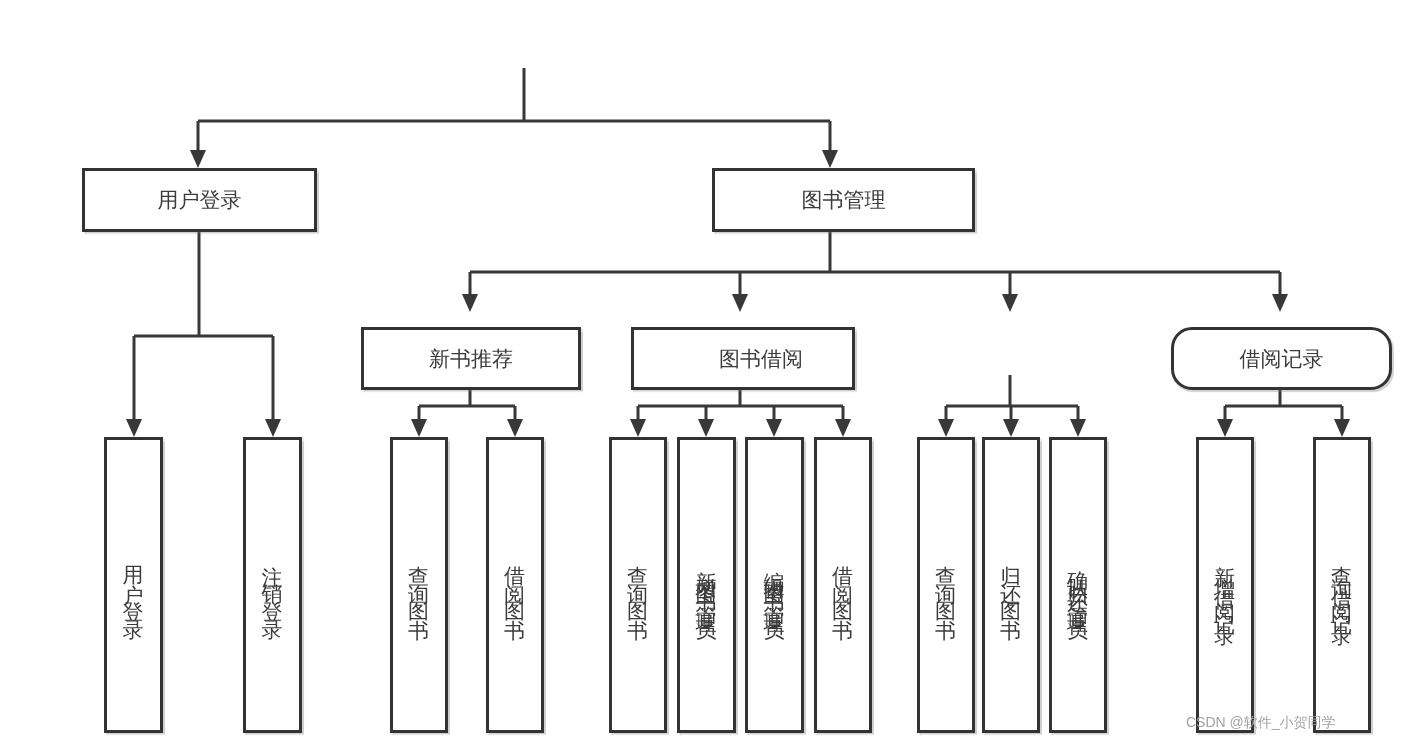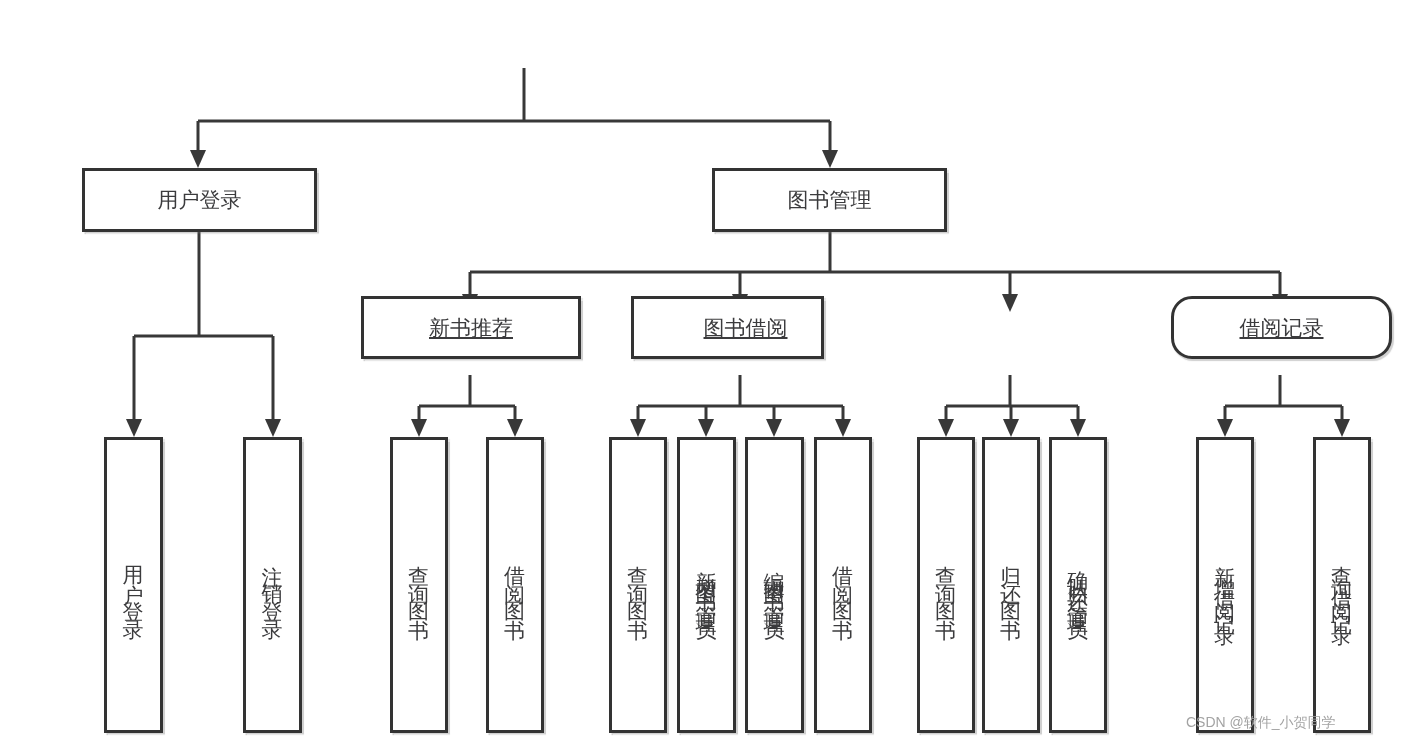--- a/index.html
+++ b/index.html
@@ -35,21 +35,21 @@
     display: flex;
     align-items: center;
     justify-content: center;
     color: var(--text, #3b3b3d);
     box-shadow: 1.5px 2px 1px rgba(120,120,120,0.35);
   }
   .node span { white-space: nowrap; }
 
   .rootbox { left: 21px; top: 13px; width: 1006px; height: 55px; font-size: 21px; }
   .hbox2   { top: 168px; height: 64px; font-size: 21px; }
-  .hbox3   { top: 296px; height: 63px; font-size: 21px; text-decoration: underline; }
+  .hbox3   { top: 327px; height: 63px; font-size: 21px; }
 
   .vbox { top: 437px; height: 296px; font-size: 21px; }
   .vtext {
     writing-mode: vertical-rl;
     text-orientation: mixed;
     line-height: 1;
   }
   .sp-wide  { letter-spacing: 18px; }
   .sp-mid   { letter-spacing: 12px; }
   .sp-tight { letter-spacing: 7px; }
@@ -94,28 +94,28 @@
     <polygon class="arrowhead" points="1003,419 1019,419 1011,437"></polygon>
     <polygon class="arrowhead" points="1070,419 1086,419 1078,437"></polygon>
     <polygon class="arrowhead" points="1217,419 1233,419 1225,437"></polygon>
     <polygon class="arrowhead" points="1334,419 1350,419 1342,437"></polygon>
   </svg>
 
 
   <div class="node hbox2" style="left:82px;width:235px;">
     <span>用户登录</span>
   </div>
-  <div class="node hbox2" style="left:712px;width:235px;">
+  <div class="node hbox2" style="left:712px;width:263px;">
     <span>图书管理</span>
   </div>
 
   <div class="node hbox3" style="left:361px;width:220px;">
     <span>新书推荐</span>
   </div>
-  <div class="node hbox3" style="left:631px;width:193px;padding-left:36px;">
+  <div class="node hbox3" style="left:631px;width:224px;padding-left:36px;">
     <span>图书借阅</span>
   </div>
   <div class="node hbox3" style="left:1171px;width:221px;border-radius:21px;">
     <span>借阅记录</span>
   </div>
 
   <div class="node vbox" style="left:104px;width:59px;">
     <span class="vtext sp-wide">用户登录</span>
   </div>
   <div class="node vbox" style="left:243px;width:59px;">

